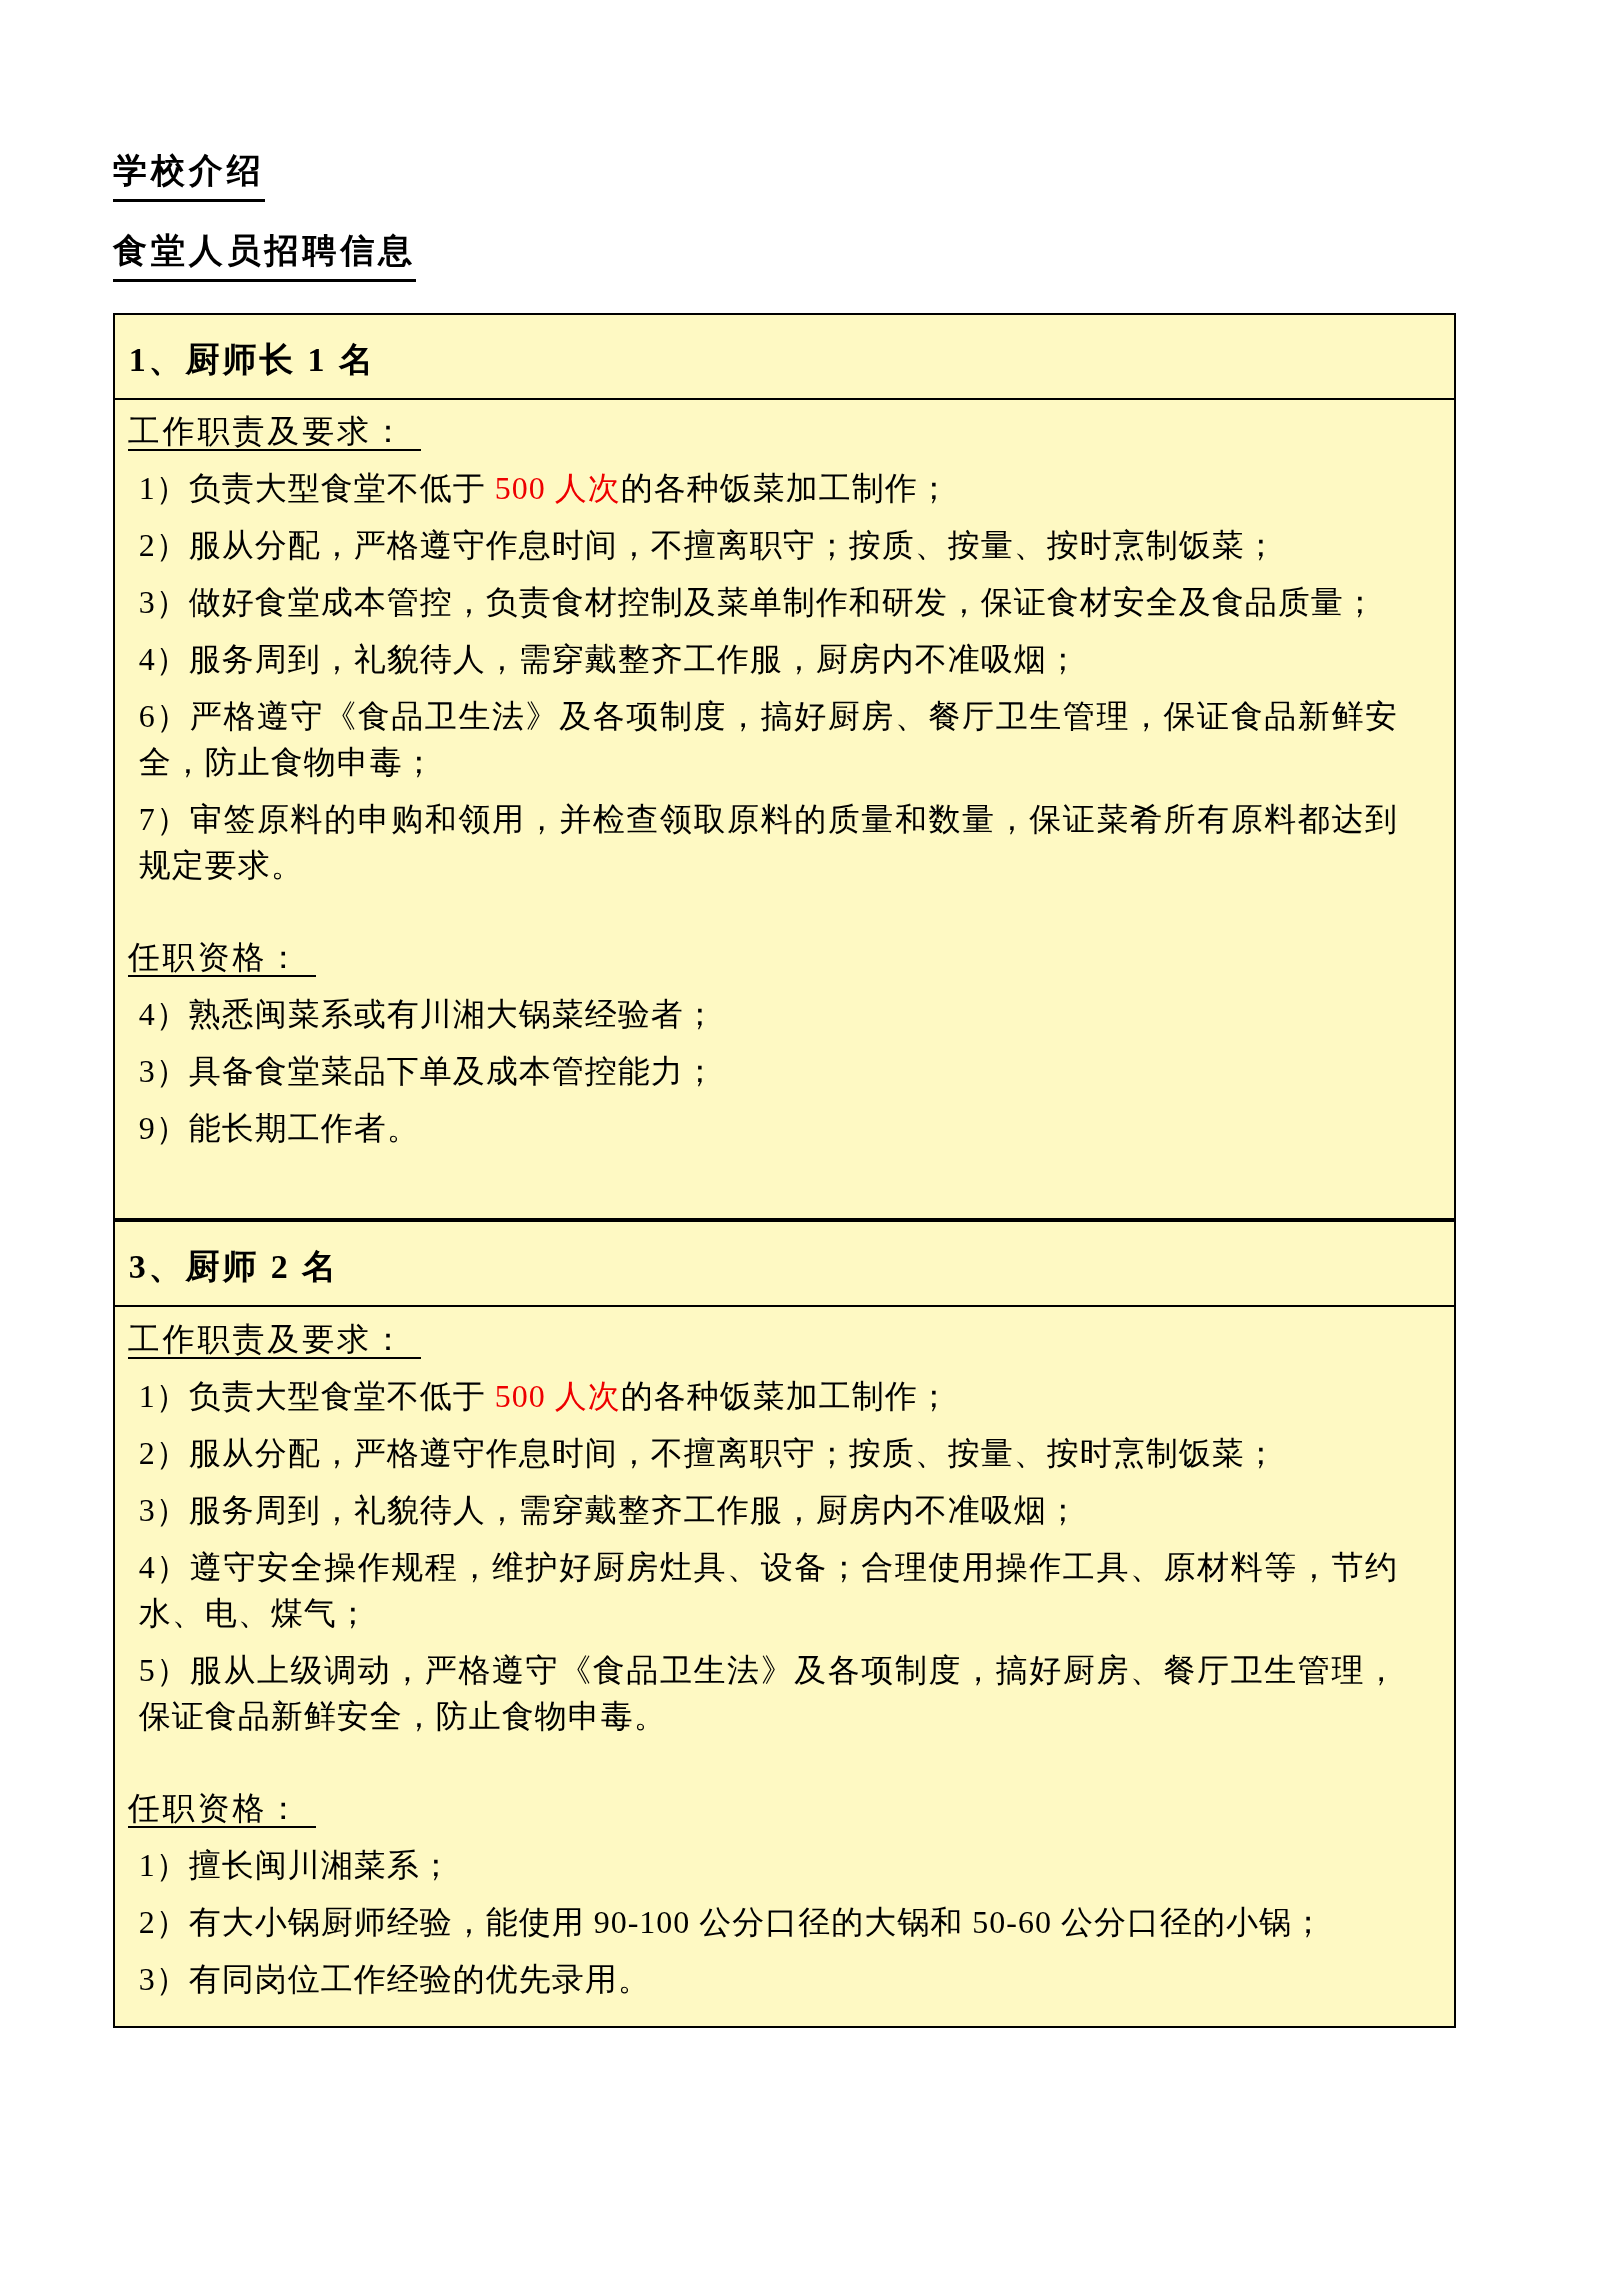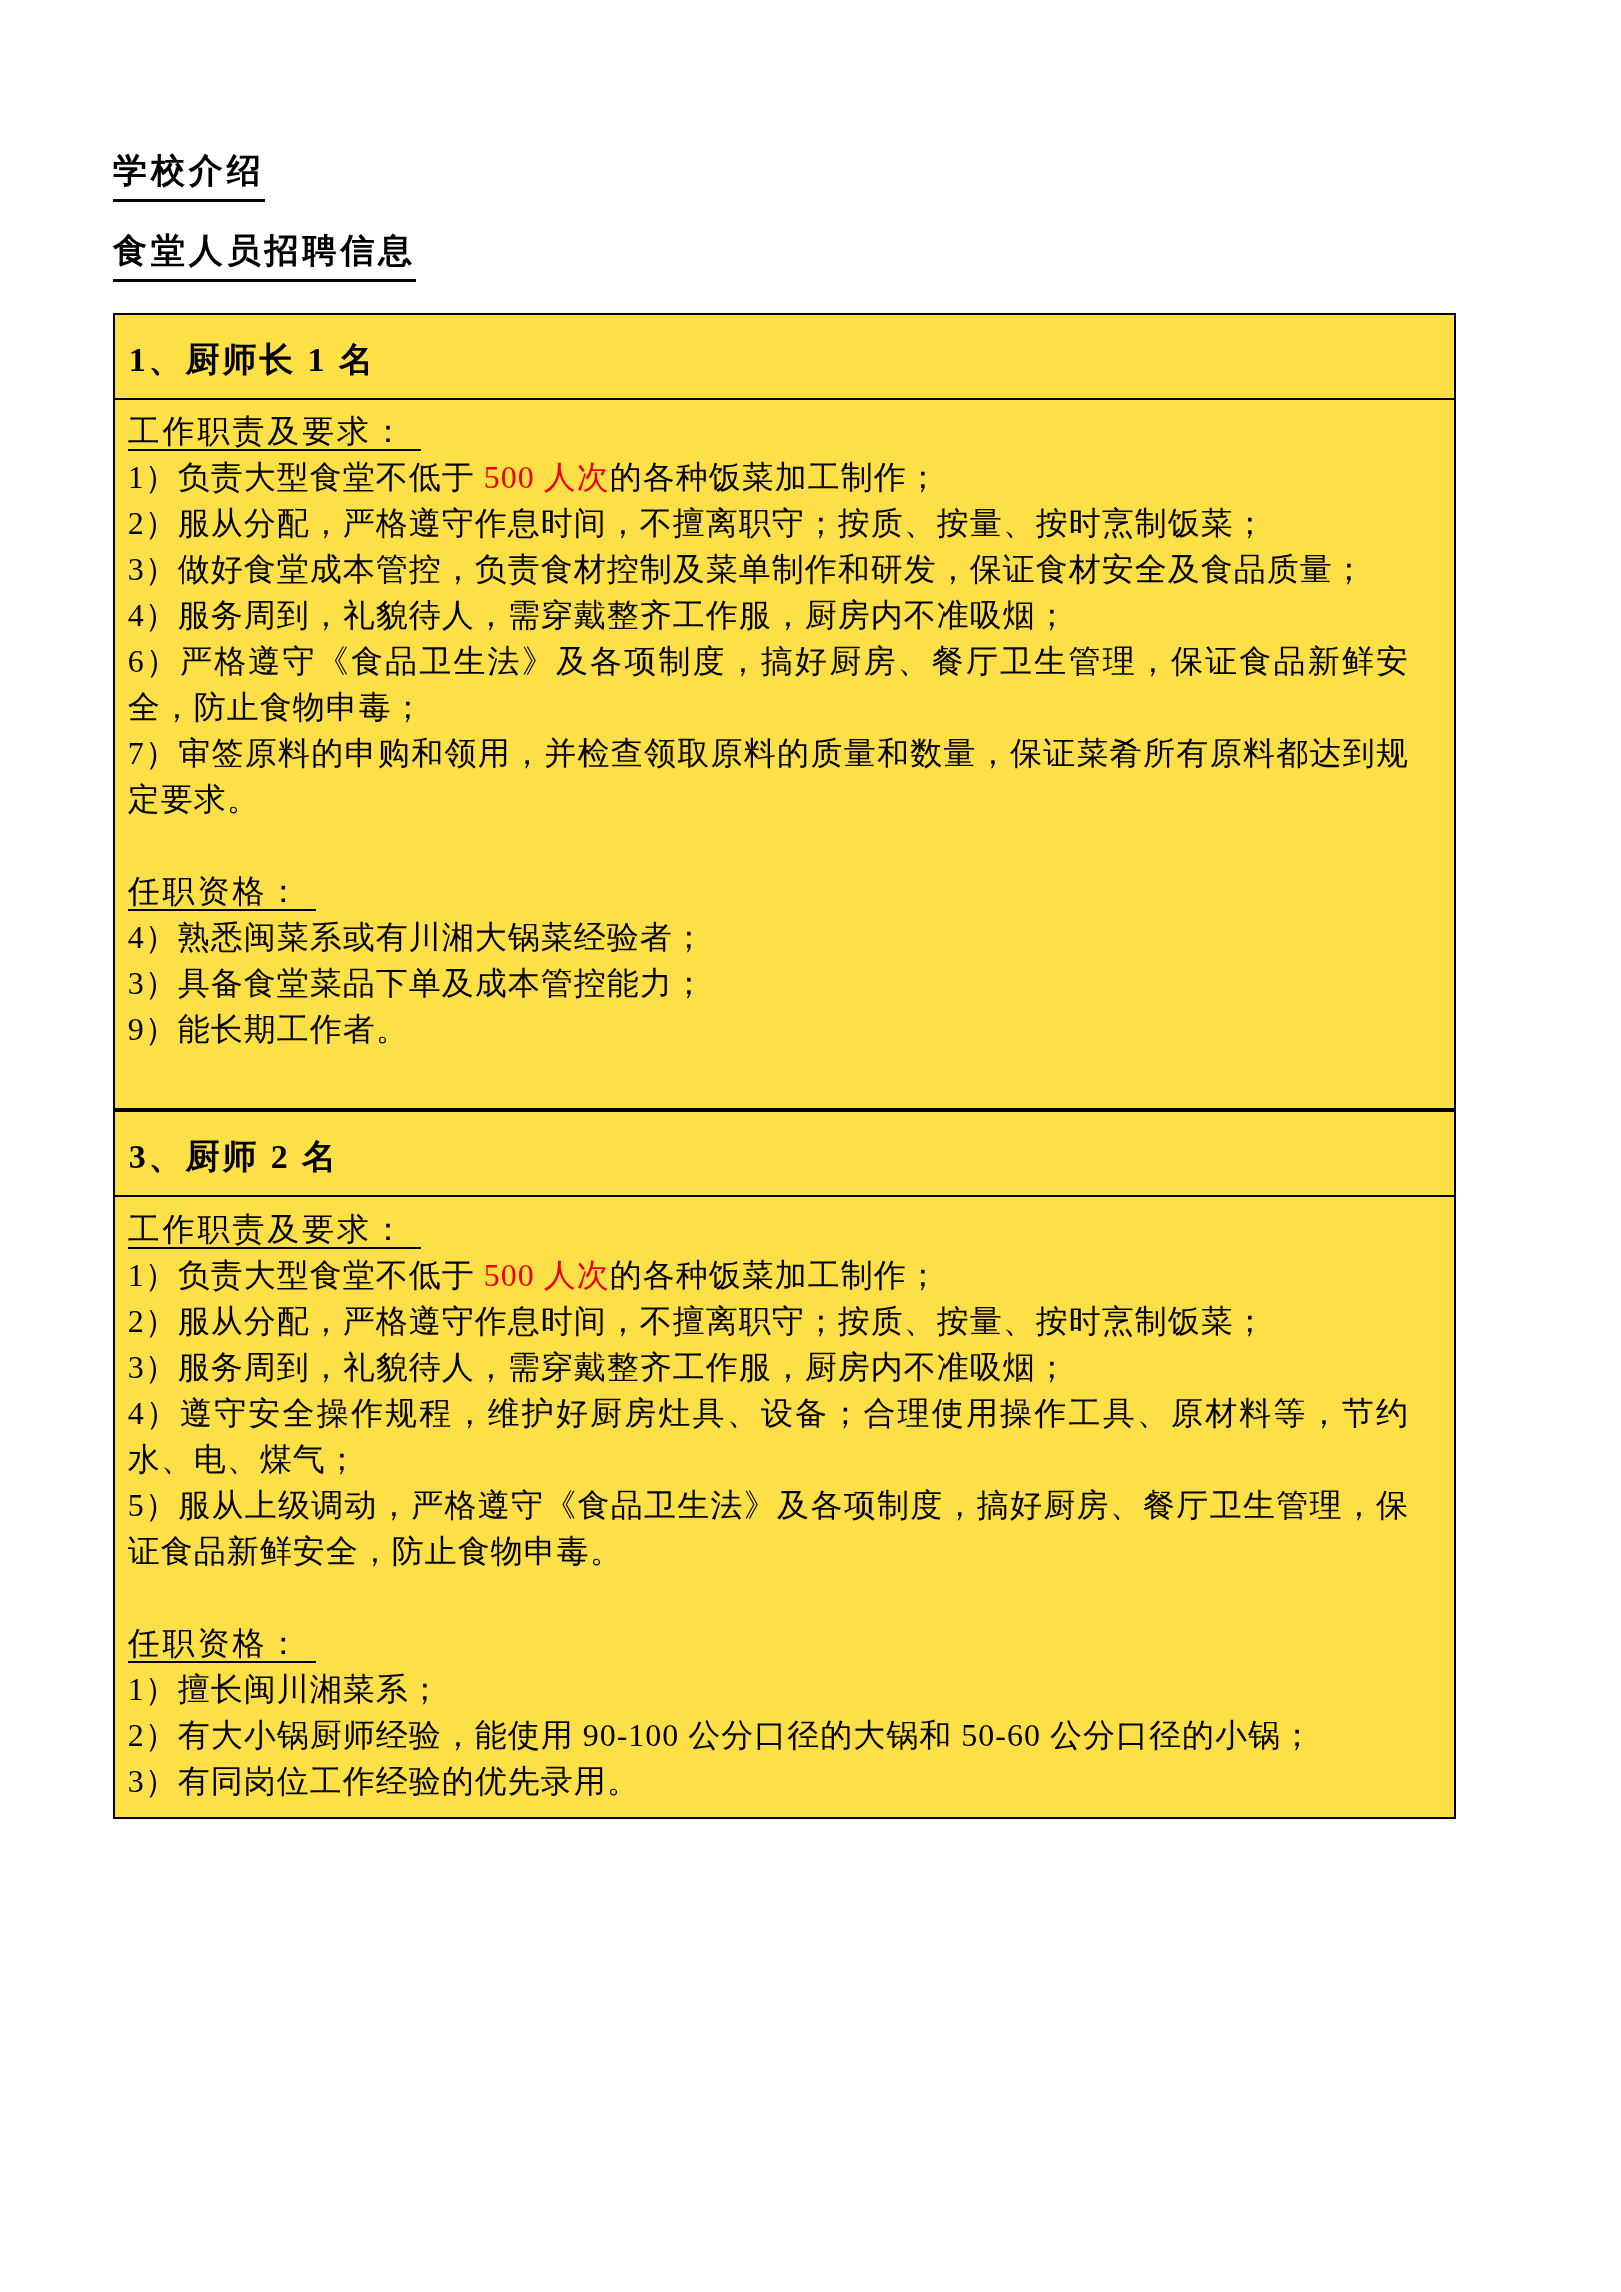--- a/index.html
+++ b/index.html
@@ -45,21 +45,21 @@
     margin-bottom: 31px;
   }
   
   .positions {
     width: 1343px;
   }
   .job-box {
     box-sizing: border-box;
     width: 1343px;
     border: 2.9px solid var(--border-color, #000);
-    background: #fde047;
+    background: #fef9c3;
   }
   .job-box + .job-box {
     margin-top: -2.9px;
     border-top-width: 4.9px;
   }
   .job-title {
     font-size: 34px;
     font-weight: bold;
     letter-spacing: 2.9px;
     padding: 21.6px 13.7px 14.7px 13.7px;
@@ -81,21 +81,21 @@
   .section-heading-row {
     line-height: 46px;
   }
   .section-heading {
     font-weight: normal;
     letter-spacing: 2.9px;
     border-bottom: 2.9px solid var(--border-color, #000);
     padding-right: 13.7px;
   }
   .job-item {
-    margin: 0;
+    margin: 11px;
   }
   .hl {
     color: var(--hl-color, #ee0000);
   }
 </style>
 </head>
 <body>
 
 <div class="page">
 

